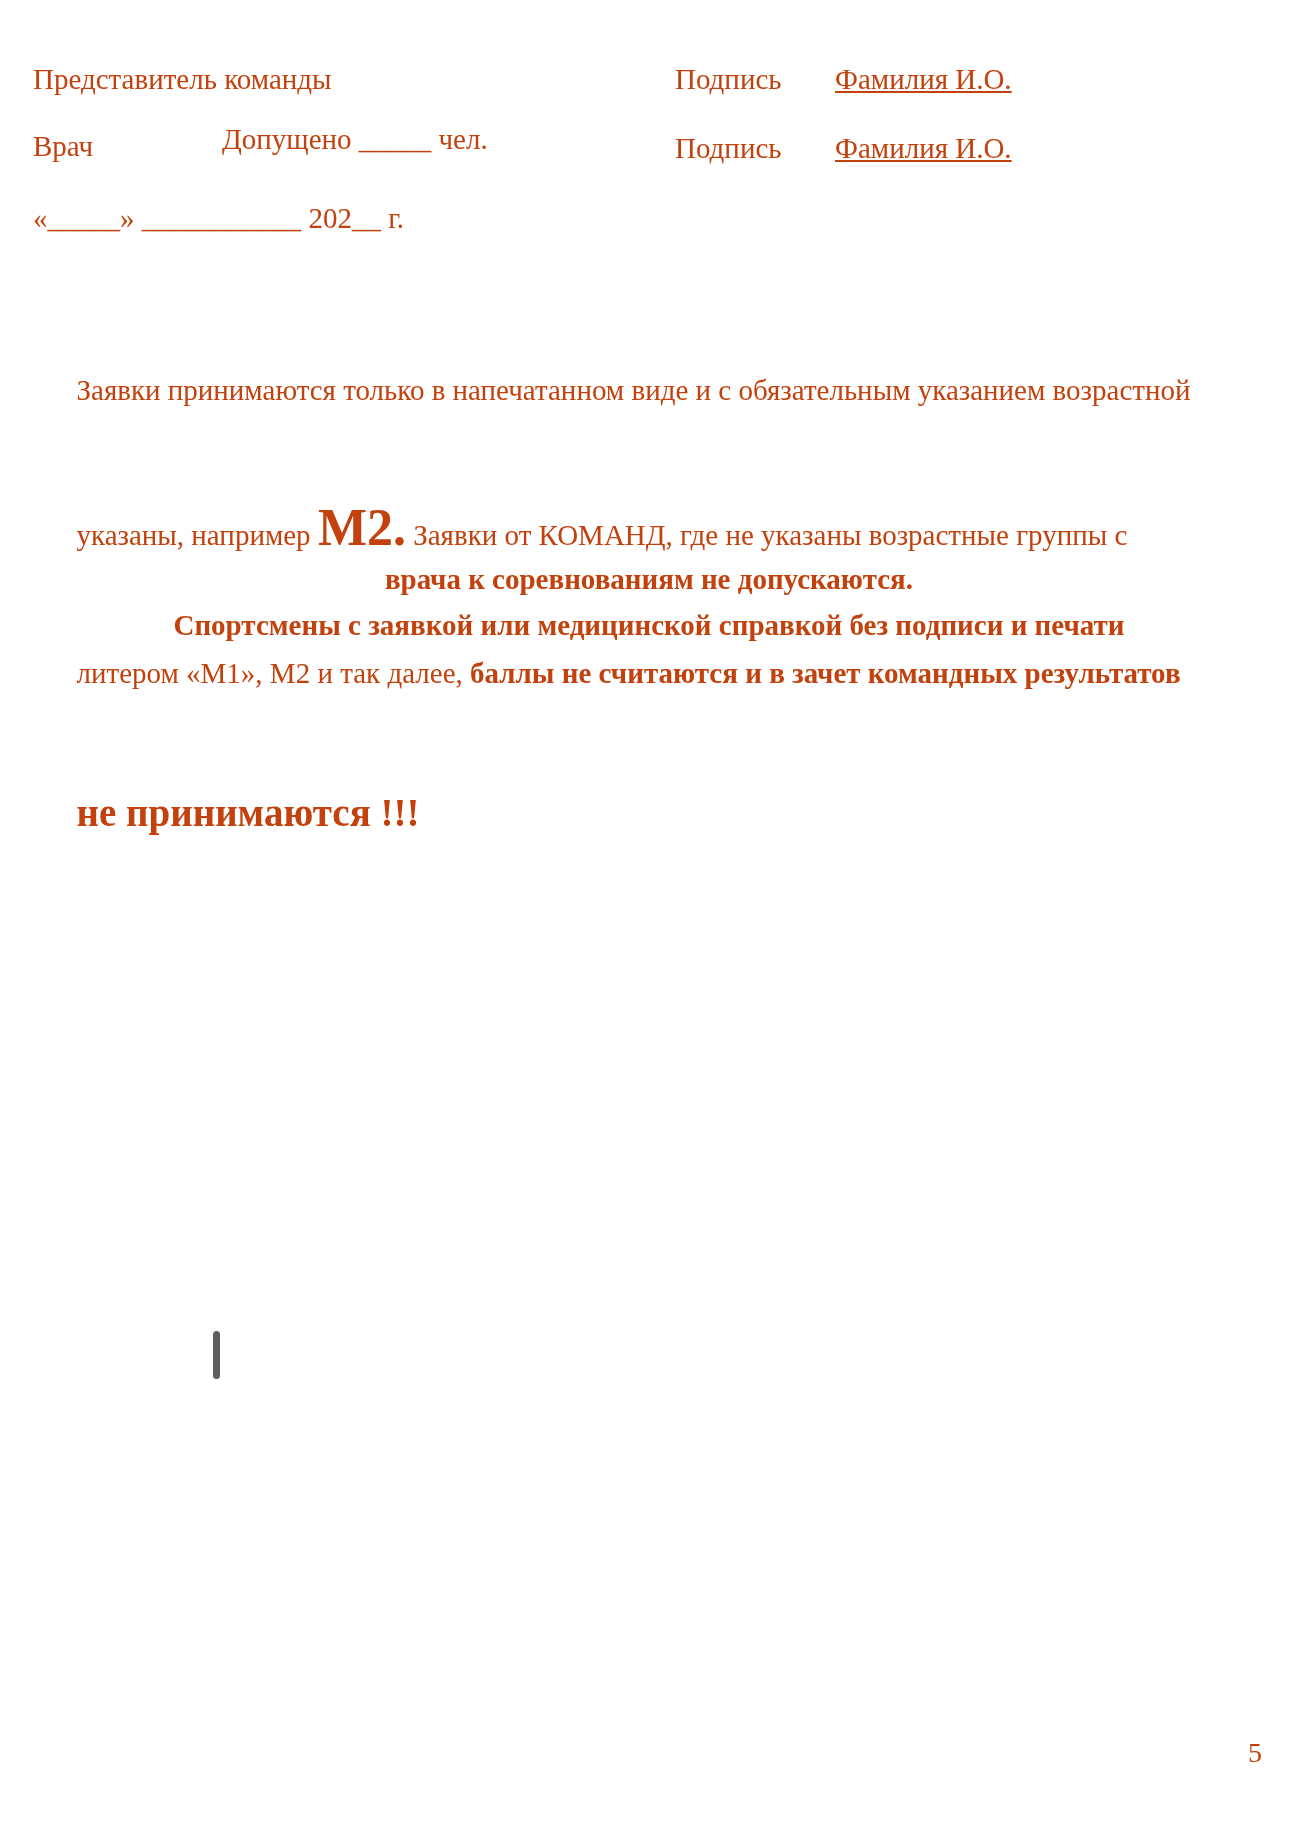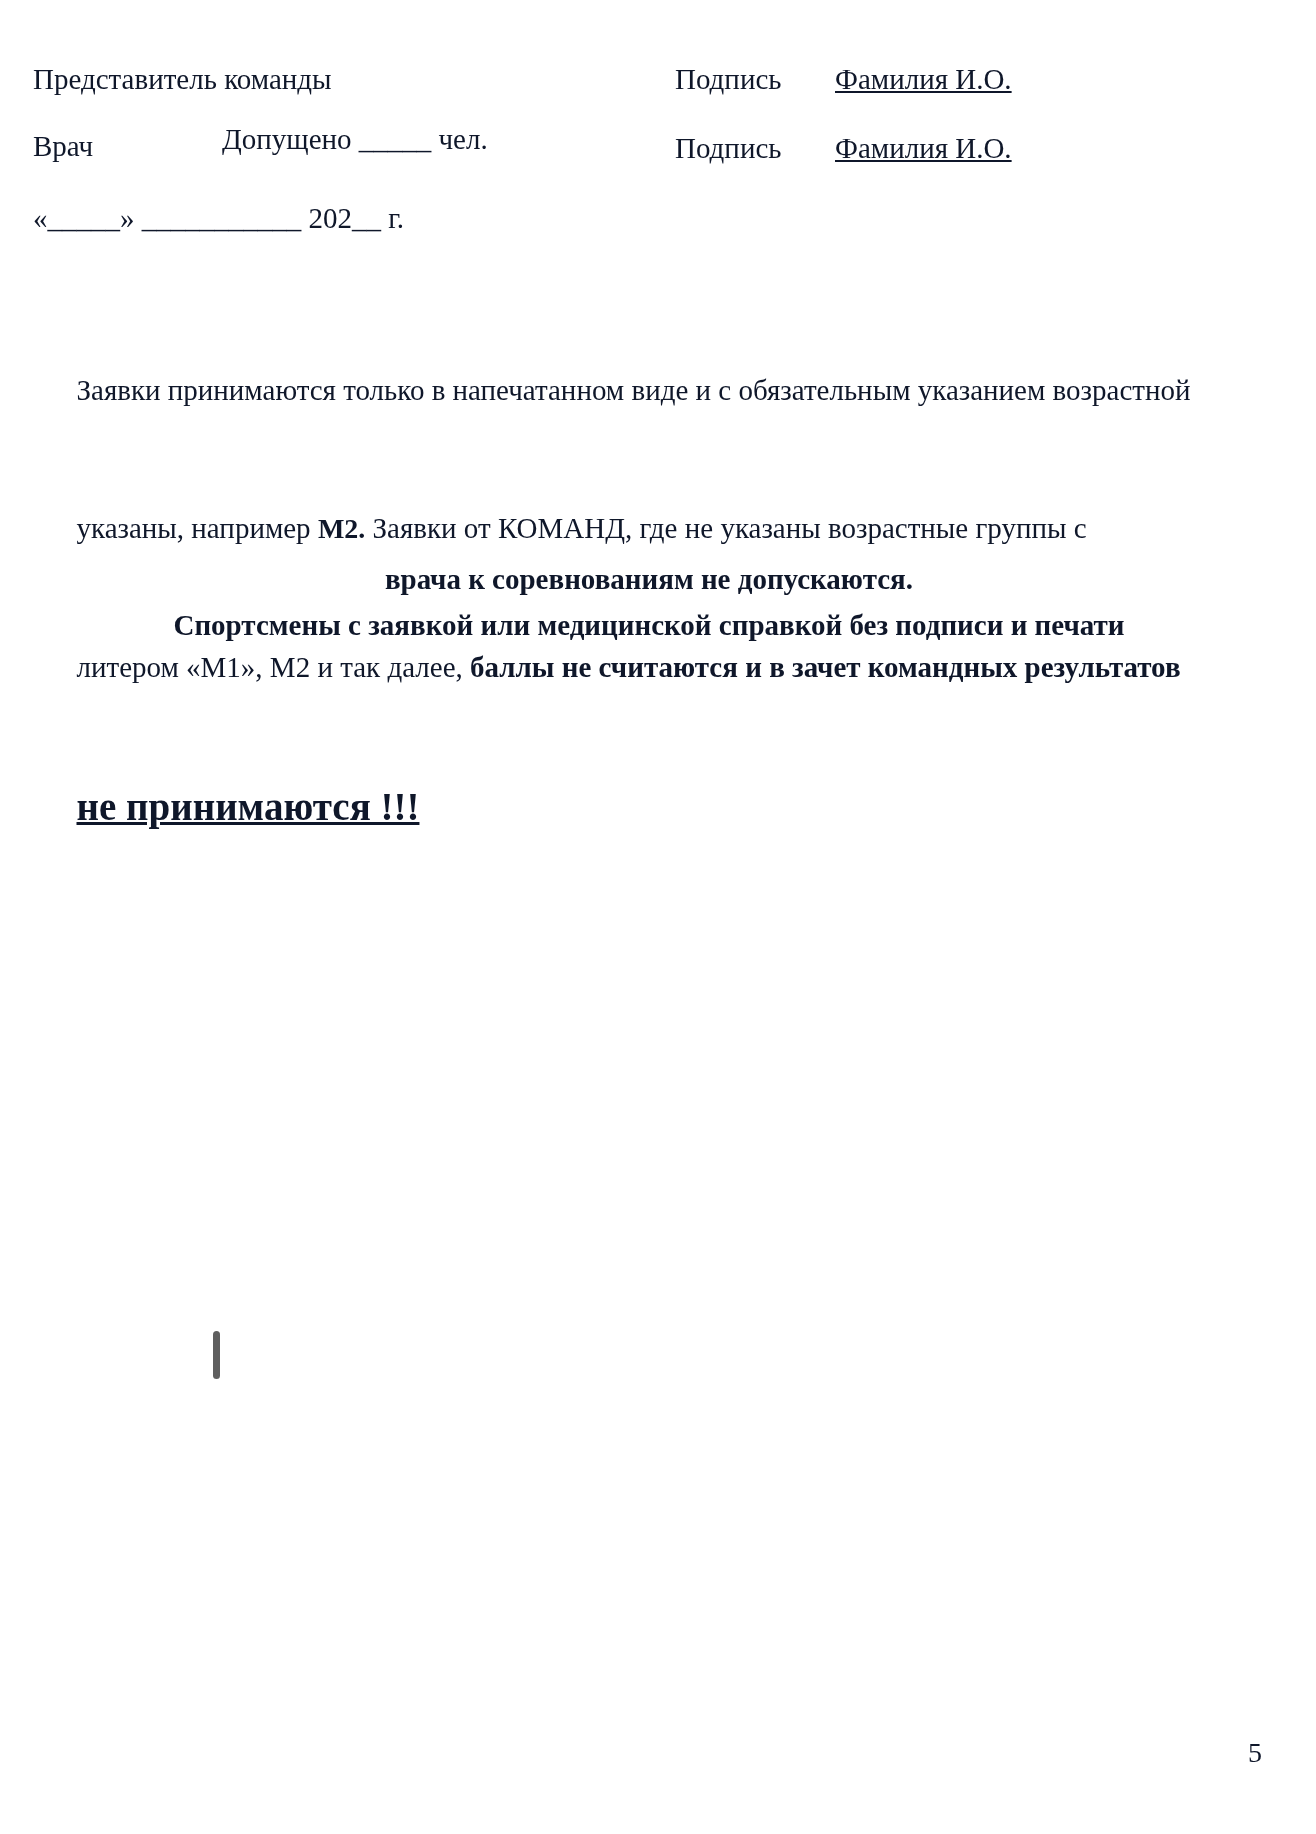--- a/index.html
+++ b/index.html
@@ -2,21 +2,21 @@
 <html><head>
 <meta charset="utf-8">
 <style>
   html, body { margin: 0; padding: 0; background: #ffffff; }
   .page {
     position: relative;
     width: 1316px;
     height: 1834px;
     background: #ffffff;
     font-family: "Liberation Serif", "DejaVu Serif", serif;
-    color: #0f172a;
+    color: #c2410c;
     overflow: hidden;
   }
   .abs {
     position: absolute;
     white-space: pre;
     font-size: 29px;
     line-height: 34px;
   }
   .u { text-decoration: underline; }
 
@@ -26,29 +26,28 @@
     top: 321px;
     width: 1240px;
   }
   .n-line {
     white-space: pre;
     font-size: 29px;
     line-height: 46px;
   }
   .m2 {
     font-weight: bold;
-    font-size: 28px;
+    font-size: 52px;
     line-height: 46px;
   }
   .b { font-weight: bold; margin-top: 44px; }
   .big {
     font-weight: bold;
     font-size: 39px;
     line-height: 50px;
-    text-decoration: underline;
   }
 
   .warning {
     position: absolute;
     left: 33px;
     top: 556px;
     width: 1232px;
     text-align: center;
     font-weight: bold;
   }

